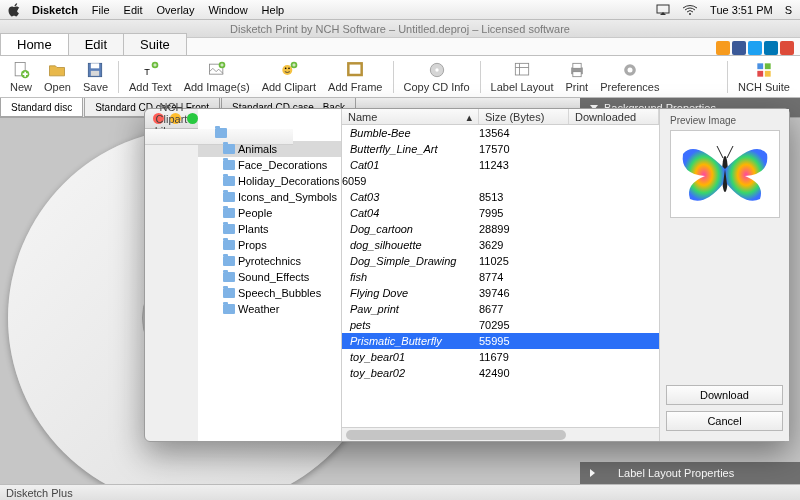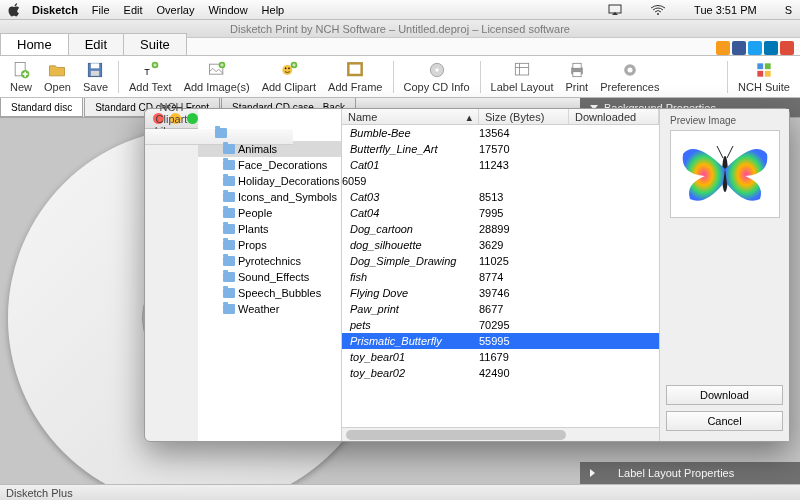--- a/index.html
+++ b/index.html
@@ -1,21 +1,21 @@
 <!DOCTYPE html>
 <html><head>
 <meta charset="utf-8">
 <style>
 *{margin:0;padding:0;box-sizing:border-box;font-family:-apple-system,"Lucida Grande",sans-serif;font-size:11px;}
 body{width:800px;height:500px;overflow:hidden;background:#ededed;}
 
 .menubar{height:20px;background:linear-gradient(#fbfbfb,#e8e8e8);display:flex;align-items:center;padding:0 8px;border-bottom:1px solid #bdbdbd;}
 .menubar .apple{width:14px;height:14px;margin-right:10px;}
 .menubar .mitem{margin-right:14px;}
-.menubar .right{margin-left:auto;display:flex;align-items:center;gap:28px;}
+.menubar .right{margin-left:auto;display:flex;align-items:center;gap:12px;}
 .menubar .bold{font-weight:600;}
 
 .titlebar{height:18px;background:linear-gradient(#ececec,#dcdcdc);display:flex;align-items:center;justify-content:center;color:#7a7a7a;font-size:10px;border-bottom:1px solid #c9c9c9;}
 
 .maintabs{height:18px;background:#fafafa;display:flex;align-items:flex-end;border-bottom:1px solid #bfbfbf;}
 .maintabs .tab{padding:3px 16px;border:1px solid #bfbfbf;border-bottom:none;background:#f5f5f5;margin-right:-1px;font-size:13px;}
 .maintabs .tab.active{background:#fff;}
 .social{margin-left:auto;display:flex;gap:2px;align-items:center;padding-right:6px;}
 .social span{width:14px;height:14px;border-radius:2px;display:inline-block;}
 

